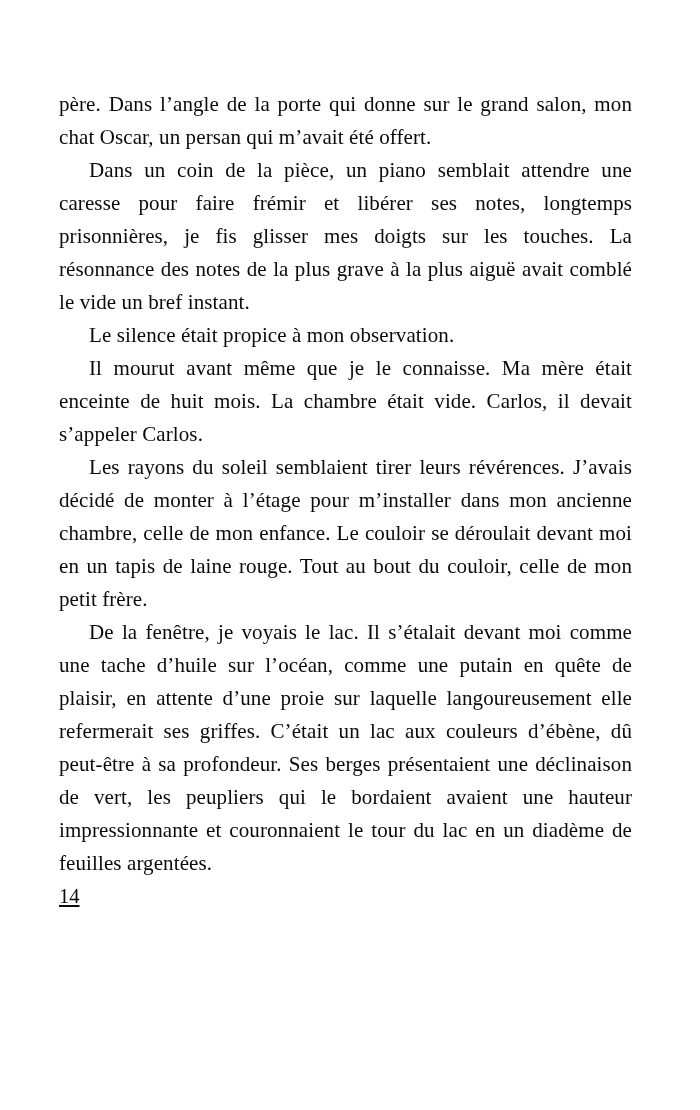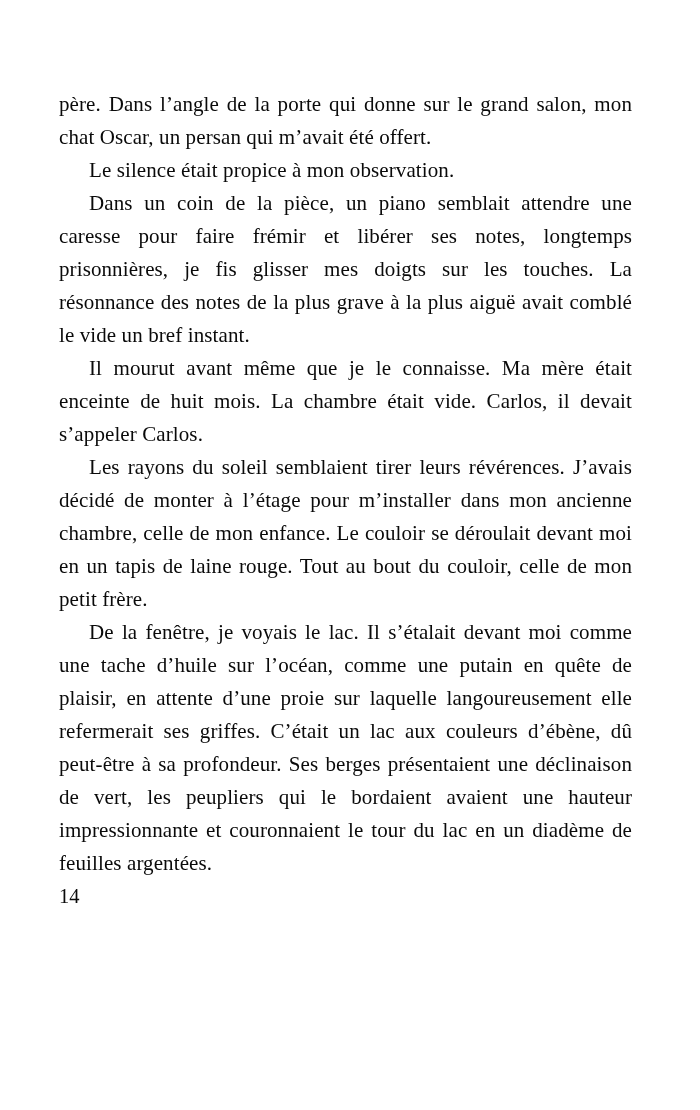--- a/index.html
+++ b/index.html
@@ -31,28 +31,29 @@
     letter-spacing: 0.1px;
   }
   .text-block p.no-indent {
     text-indent: 0;
   }
   .page-number {
     margin-top: 0;
     font-size: 20.5px;
     line-height: 33px;
     text-align: left;
+    text-decoration: underline;
   }
 </style>
 </head>
 <body>
 
 <div class="page">
   <div class="text-block">
     <p class="no-indent">père. Dans l’angle de la porte qui donne sur le grand salon, mon chat Oscar, un persan qui m’avait été offert.</p>
+    <p>Dans un coin de la pièce, un piano semblait attendre une caresse pour faire frémir et libérer ses notes, longtemps prisonnières, je fis glisser mes doigts sur les touches. La résonnance des notes de la plus grave à la plus aiguë avait comblé le vide un bref instant.</p>
     <p>Le silence était propice à mon observation.</p>
-    <p>Dans un coin de la pièce, un piano semblait attendre une caresse pour faire frémir et libérer ses notes, longtemps prisonnières, je fis glisser mes doigts sur les touches. La résonnance des notes de la plus grave à la plus aiguë avait comblé le vide un bref instant.</p>
     <p>Il mourut avant même que je le connaisse. Ma mère était enceinte de huit mois. La chambre était vide. Carlos, il devait s’appeler Carlos.</p>
     <p>Les rayons du soleil semblaient tirer leurs révérences. J’avais décidé de monter à l’étage pour m’installer dans mon ancienne chambre, celle de mon enfance. Le couloir se déroulait devant moi en un tapis de laine rouge. Tout au bout du couloir, celle de mon petit frère.</p>
     <p>De la fenêtre, je voyais le lac. Il s’étalait devant moi comme une tache d’huile sur l’océan, comme une putain en quête de plaisir, en attente d’une proie sur laquelle langoureusement elle refermerait ses griffes. C’était un lac aux couleurs d’ébène, dû peut-être à sa profondeur. Ses berges présentaient une déclinaison de vert, les peupliers qui le bordaient avaient une hauteur impressionnante et couronnaient le tour du lac en un diadème de feuilles argentées.</p>
   </div>
   <div class="page-number">14</div>
 </div>
 
 </body></html>

